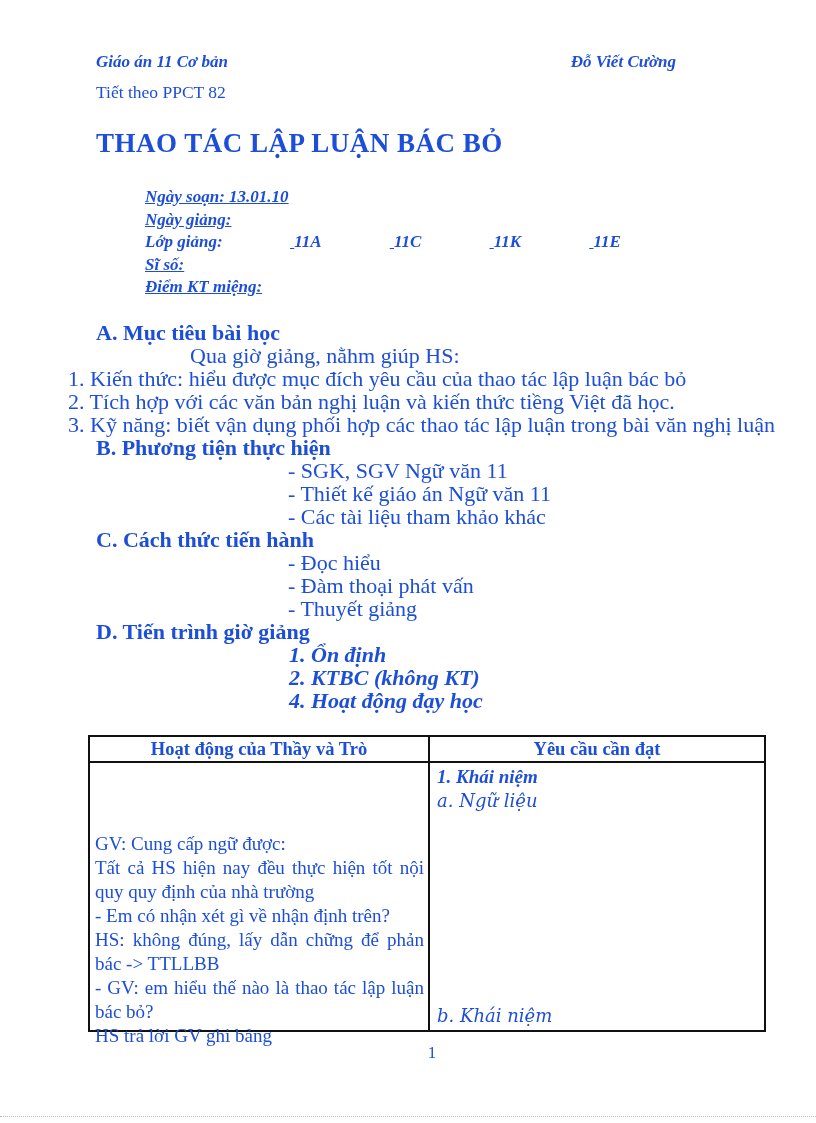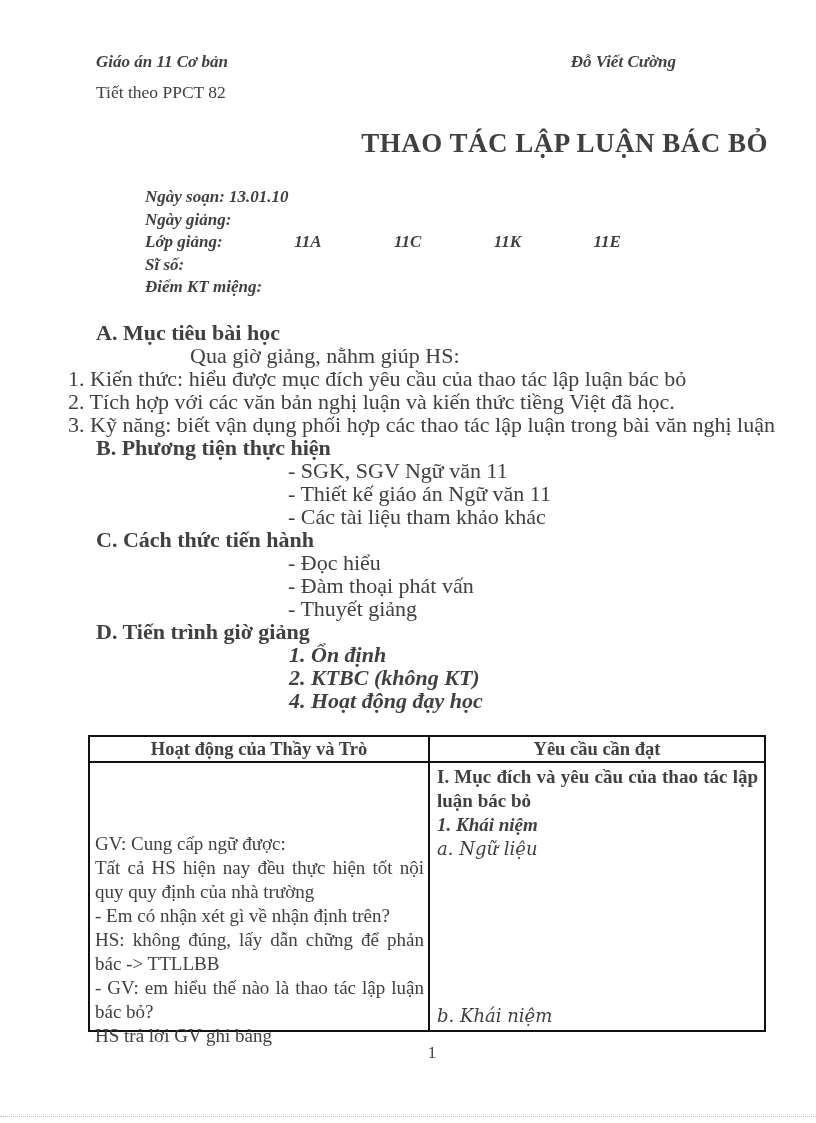--- a/index.html
+++ b/index.html
@@ -2,48 +2,49 @@
 <html><head>
 <meta charset="utf-8">
 <style>
   html, body { margin: 0; padding: 0; background: #ffffff; }
   .page {
     position: relative;
     width: 816px;
     height: 1123px;
     margin: 0 auto;
     background: #ffffff;
-    color: #404040;
+    color: #1d4ed8;
     font-family: "Liberation Serif", "DejaVu Serif", serif;
     overflow: hidden;
   }
 
   
   .hdr-row {
     position: absolute; left: 96px; right: 140px; top: 52px;
     display: flex; justify-content: space-between;
     font-size: 17px; font-weight: bold; font-style: italic;
   }
   .hdr2 {
     position: absolute; left: 96px; top: 82px;
     font-size: 17.5px;
   }
 
   
   .title {
     position: absolute; left: 96px; right: 48px; top: 128px;
-    margin: 0; text-align: right;
+    margin: 0; text-align: left;
     font-size: 27px; font-weight: bold; letter-spacing: 0.5px;
   }
 
   
   .meta {
     position: absolute; left: 145px; top: 186px; right: 48px;
     font-size: 17px; font-weight: bold; font-style: italic;
     line-height: 22.5px;
+    text-decoration: underline;
   }
   .lop-label { display: inline-block; width: 145px; }
   .cls { display: inline-block; width: 95.5px; }
 
   
   .sections {
     position: absolute; left: 0; right: 20px; top: 321px;
     font-size: 22px; line-height: 23px;
   }
   .s-head { margin-left: 96px; font-weight: bold; }
@@ -150,21 +151,20 @@
     <div class="trow-body">
       <div class="td1">
         <p>GV: Cung cấp ngữ được:</p>
         <p class="just">Tất cả HS hiện nay đều thực hiện tốt nội quy quy định của nhà trường</p>
         <p>- Em có nhận xét gì về nhận định trên?</p>
         <p class="just">HS: không đúng, lấy dẫn chững để phản bác -&gt; TTLLBB</p>
         <p class="just">- GV: em hiểu thế nào là thao tác lập luận bác bỏ?</p>
         <p>HS trả lời GV ghi bảng</p>
       </div>
       <div class="td2">
-        <p class="r-head">I. Mục đích và yêu cầu của thao tác lập luận bác bỏ</p>
         <p class="r-sub">1. Khái niệm</p>
         <p class="r-it">a. Ngữ liệu</p>
         <div class="spacer"></div>
         <p class="r-it">b. Khái niệm</p>
       </div>
     </div>
   </div>
 
   <div class="pagenum">1</div>
   <div class="bottom-edge"></div>

